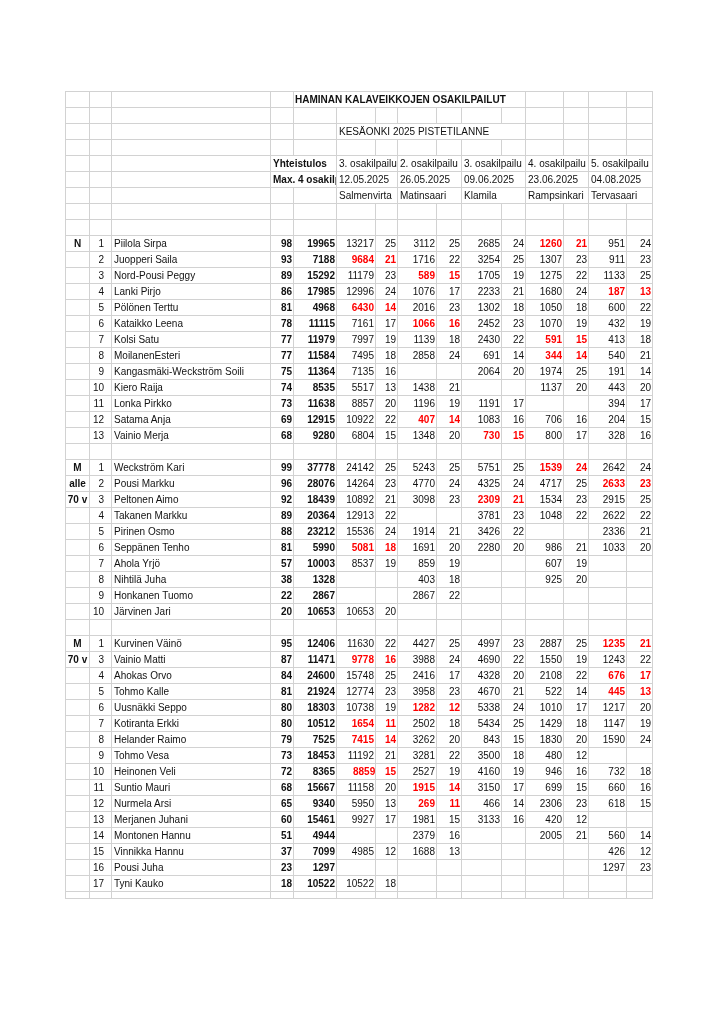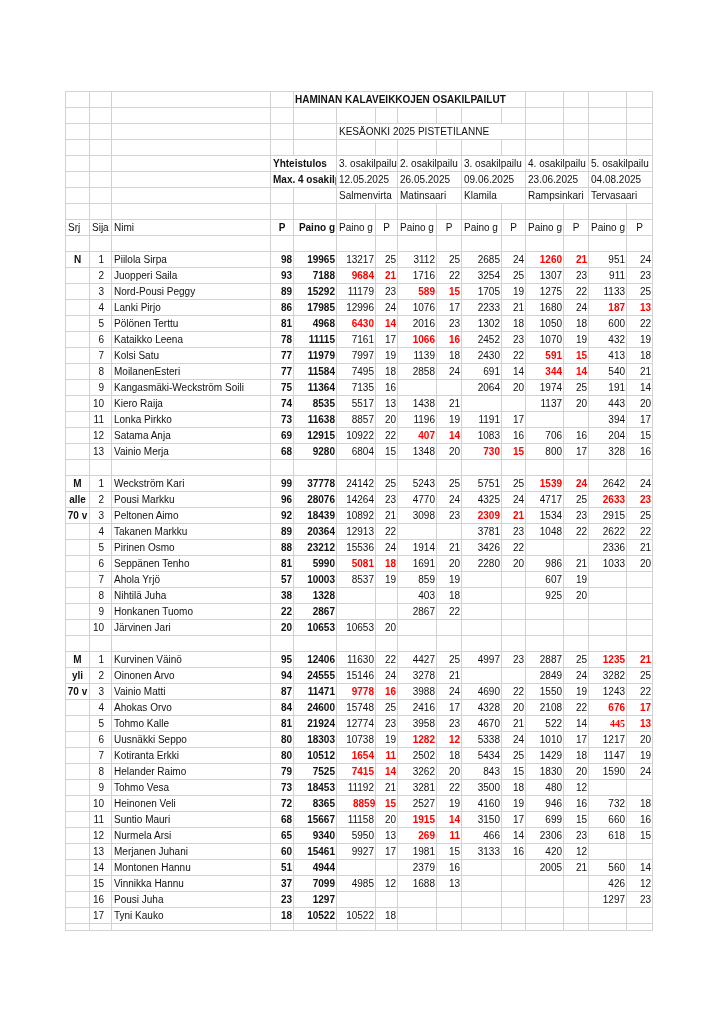--- a/index.html
+++ b/index.html
@@ -154,37 +154,20 @@
         <td></td>
         <td></td>
         <td></td>
         <td></td>
         <td></td>
         <td></td>
         <td></td>
         <td></td>
       </tr>
 
-    <tr>
-      <td class="srj-h">Srj</td>
-      <td>Sija</td>
-      <td>Nimi</td>
-      <td class="b c">P</td>
-      <td class="b r" style="padding:0 1px">Paino g</td>
-      <td>Paino g</td>
-      <td class="c">P</td>
-      <td>Paino g</td>
-      <td class="c">P</td>
-      <td>Paino g</td>
-      <td class="c">P</td>
-      <td>Paino g</td>
-      <td class="c">P</td>
-      <td>Paino g</td>
-      <td class="c">P</td>
-    </tr>
 
     <tr class="blank">
         <td></td>
         <td></td>
         <td></td>
         <td></td>
         <td></td>
         <td></td>
         <td></td>
         <td></td>
@@ -632,37 +615,20 @@
         <td class="num">4427</td>
         <td class="num">25</td>
         <td class="num">4997</td>
         <td class="num">23</td>
         <td class="num">2887</td>
         <td class="num">25</td>
         <td class="num excluded" style="color: rgb(255, 0, 0);">1235</td>
         <td class="num excluded" style="color: rgb(255, 0, 0);">21</td>
       </tr>
       <tr>
-        <td class="srj">yli</td>
-        <td class="rank">2</td>
-        <td>Oinonen Arvo</td>
-        <td class="num b">94</td>
-        <td class="num b">24555</td>
-        <td class="num">15146</td>
-        <td class="num">24</td>
-        <td class="num">3278</td>
-        <td class="num">21</td>
-        <td class="num"></td>
-        <td class="num"></td>
-        <td class="num">2849</td>
-        <td class="num">24</td>
-        <td class="num">3282</td>
-        <td class="num">25</td>
-      </tr>
-      <tr>
         <td class="srj">70 v</td>
         <td class="rank">3</td>
         <td>Vainio Matti</td>
         <td class="num b">87</td>
         <td class="num b">11471</td>
         <td class="num excluded" style="color: rgb(255, 0, 0);">9778</td>
         <td class="num excluded" style="color: rgb(255, 0, 0);">16</td>
         <td class="num">3988</td>
         <td class="num">24</td>
         <td class="num">4690</td>
@@ -696,21 +662,21 @@
         <td class="num b">81</td>
         <td class="num b">21924</td>
         <td class="num">12774</td>
         <td class="num">23</td>
         <td class="num">3958</td>
         <td class="num">23</td>
         <td class="num">4670</td>
         <td class="num">21</td>
         <td class="num">522</td>
         <td class="num">14</td>
-        <td class="num excluded" style="color: rgb(255, 0, 0); font-family: Liberation Serif, serif;">445</td>
+        <td class="num excluded" style="color: rgb(255, 0, 0);">445</td>
         <td class="num excluded" style="color: rgb(255, 0, 0);">13</td>
       </tr>
       <tr>
         <td class="srj"></td>
         <td class="rank">6</td>
         <td>Uusnäkki Seppo</td>
         <td class="num b">80</td>
         <td class="num b">18303</td>
         <td class="num">10738</td>
         <td class="num">19</td>

